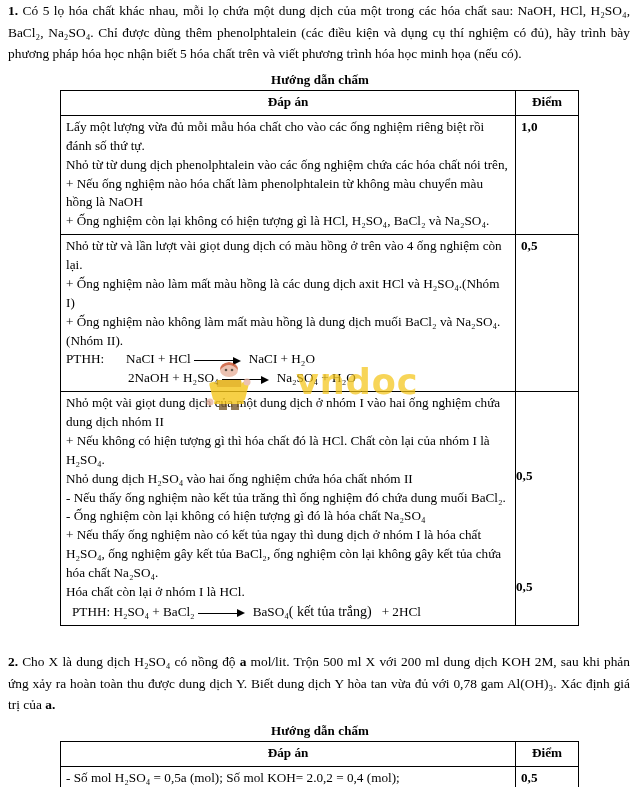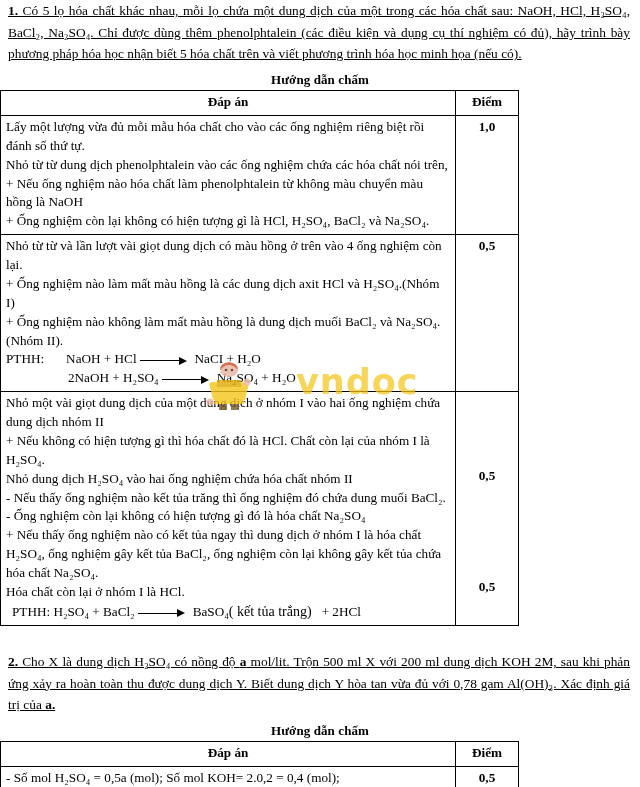--- a/index.html
+++ b/index.html
@@ -28,56 +28,56 @@
     line-height: 1.52;
     text-align: justify;
   }
   .q-head .lbl { font-weight: bold; }
   .q-head .ital { font-style: italic; }
   .q-body {
     margin: 0 10px 0 8px;
     font-size: 13.4px;
     line-height: 1.62;
     text-align: justify;
-    text-decoration: underline;
   }
   .q-body .num { font-weight: bold; }
   .q-body b.inline { font-weight: bold; }
 
   .guide-title {
     text-align: center;
     font-weight: bold;
     font-size: 13px;
     margin: 7px 0 2px 0;
     letter-spacing: .1px;
   }
 
   table.grade {
     border-collapse: collapse;
+    margin-left: 60px;
     width: 518px;
     table-layout: fixed;
   }
   table.grade td, table.grade th {
     border: 1px solid #000;
     vertical-align: top;
     padding: 2px 5px 3px 5px;
     font-size: 13.2px;
     line-height: 1.43;
   }
   table.grade th {
     text-align: center;
     font-weight: bold;
     padding: 2px 4px 3px 4px;
     vertical-align: middle;
   }
   .col-ans { width: 455px; }
   .col-pt  { width: 63px; }
 
   td.pts {
-    text-align: center;
+    text-align: left;
     font-weight: bold;
     vertical-align: middle;
     font-size: 13.4px;
   }
   td.pts.split {
     vertical-align: middle;
     padding: 0;
   }
   .split-inner {
     height: 100%;
@@ -186,21 +186,21 @@
       </td>
       <td class="pts">1,0</td>
     </tr>
 
     <tr>
       <td>
         <span class="ln">Nhỏ từ từ và lần lượt vài giọt dung dịch có màu hồng ở trên vào 4 ống nghiệm còn lại.</span>
         <span class="ln">+ Ống nghiệm nào làm mất màu hồng là các dung dịch axit HCl và H₂SO₄.(Nhóm I)</span>
         <span class="ln">+ Ống nghiệm nào không làm mất màu hồng là dung dịch muối BaCl₂ và Na₂SO₄. (Nhóm II).</span>
         <span class="ln">
-          <span class="pthh-lbl">PTHH:</span><span class="sp"></span><span>NaOH  + HCl</span><span class="arrow"></span><span>NaCI  + H₂O</span>
+          <span class="pthh-lbl">PTHH:</span><span class="sp"></span><span>NaCI  + HCl</span><span class="arrow"></span><span>NaCI  + H₂O</span>
         </span>
         <span class="ln ind2">
           <span>2NaOH  + H₂SO₄</span><span class="arrow"></span><span>Na₂SO₄  +  H₂O</span>
         </span>
       </td>
       <td class="pts">0,5</td>
     </tr>
 
     <tr>
       <td>

